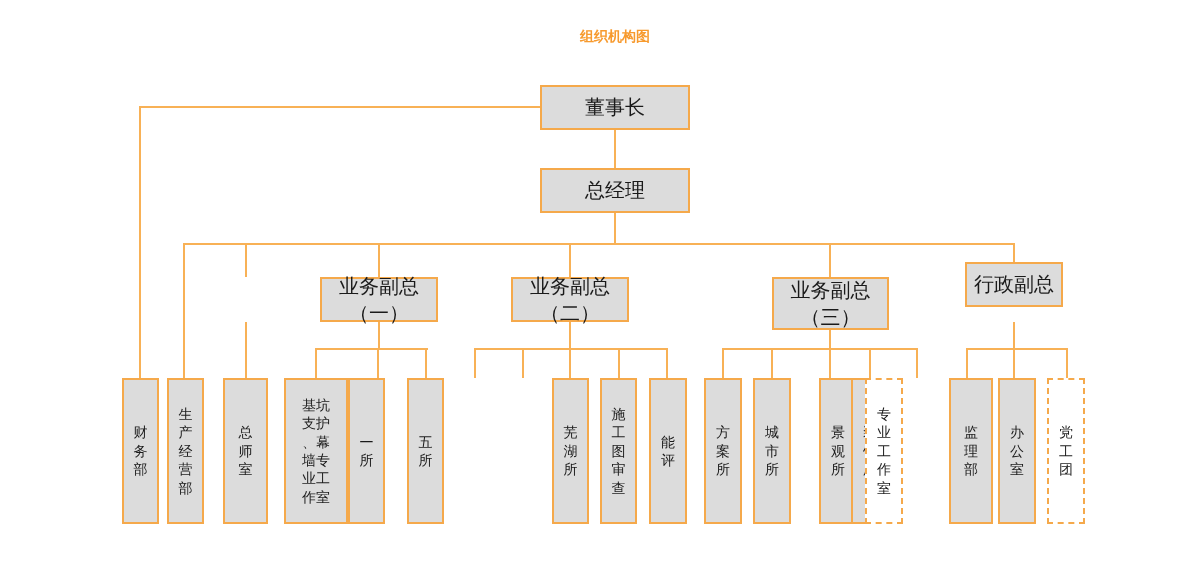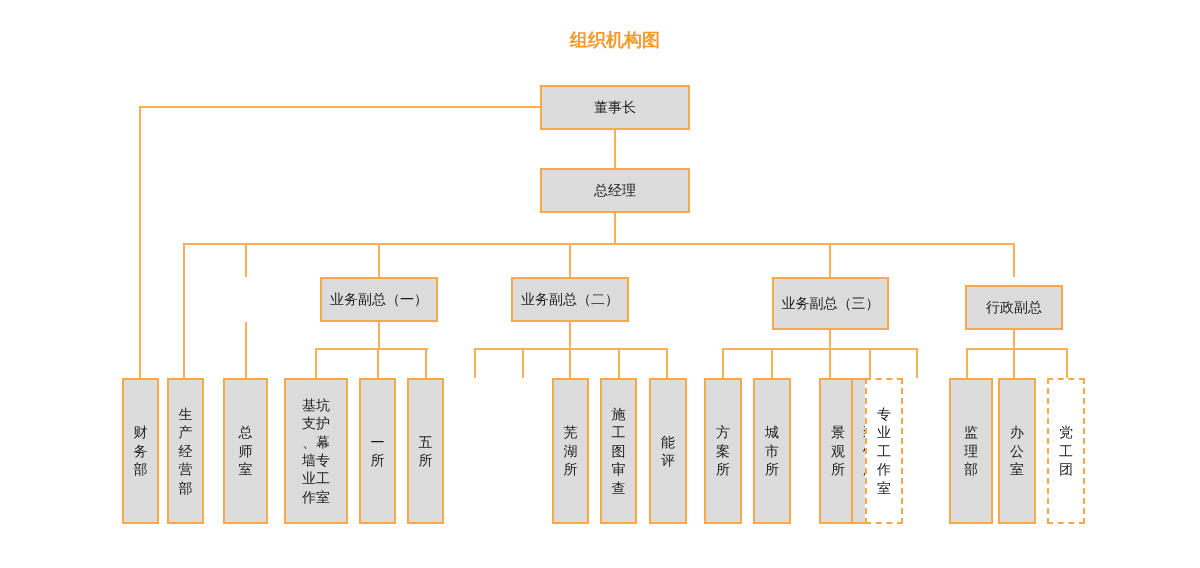--- a/index.html
+++ b/index.html
@@ -2,27 +2,27 @@
 <html><head>
 <meta charset="utf-8">
 <style>
   html,body{margin:0;padding:0;background:#ffffff;}
   .canvas{
     position:relative;width:1200px;height:568px;background:#ffffff;
     font-family:"Liberation Sans","DejaVu Sans",sans-serif;overflow:hidden;
   }
   .chart-title{
     position:absolute;left:515px;top:28px;width:200px;height:24px;
-    text-align:center;font-size:18px;font-weight:bold;color:#F79A2E;
+    text-align:center;font-size:14px;font-weight:bold;color:#F79A2E;
   }
   .node{
     position:absolute;box-sizing:border-box;background:#DCDCDC;
     border:2px solid #F5A94B;color:#1A1A1A;
     display:flex;align-items:center;justify-content:center;
-    font-size:14px;text-align:center;
+    font-size:20px;text-align:center;
   }
   .node.dashed{background:#ffffff;border-style:dashed;}
   .dept{top:378px;height:146px;font-size:14px;}
   .dept .vlabel{
     display:block;width:15px;word-break:break-all;line-break:anywhere;
     line-height:1.32;text-align:center;
   }
   .dept .vlabel.wide{width:30px;}
   .line{position:absolute;background:#F8B156;}
 </style>
@@ -79,37 +79,37 @@
 
   <div class="node" style="left:320px;top:277px;width:118px;height:45px">
     <span>业务副总（一）</span>
   </div>
   <div class="node" style="left:511px;top:277px;width:118px;height:45px">
     <span>业务副总（二）</span>
   </div>
   <div class="node" style="left:772px;top:277px;width:117px;height:53px">
     <span>业务副总（三）</span>
   </div>
-  <div class="node" style="left:965px;top:285px;width:98px;height:45px">
+  <div class="node" style="left:965px;top:262px;width:98px;height:45px">
     <span>行政副总</span>
   </div>
 
   <div class="node dept" style="left:122px;width:37px">
     <span class="vlabel">财务部</span>
   </div>
   <div class="node dept" style="left:167px;width:37px">
     <span class="vlabel">生产经营部</span>
   </div>
   <div class="node dept" style="left:223px;width:45px">
     <span class="vlabel">总师室</span>
   </div>
   <div class="node dept" style="left:284px;width:64px">
     <span class="vlabel wide">基坑支护、幕墙专业工作室</span>
   </div>
-  <div class="node dept" style="left:359px;width:37px">
+  <div class="node dept" style="left:348px;width:37px">
     <span class="vlabel">一所</span>
   </div>
   <div class="node dept" style="left:407px;width:37px">
     <span class="vlabel">五所</span>
   </div>
   <div class="node dept" style="left:552px;width:37px">
     <span class="vlabel">芜湖所</span>
   </div>
   <div class="node dept" style="left:600px;width:37px">
     <span class="vlabel">施工图审查</span>

